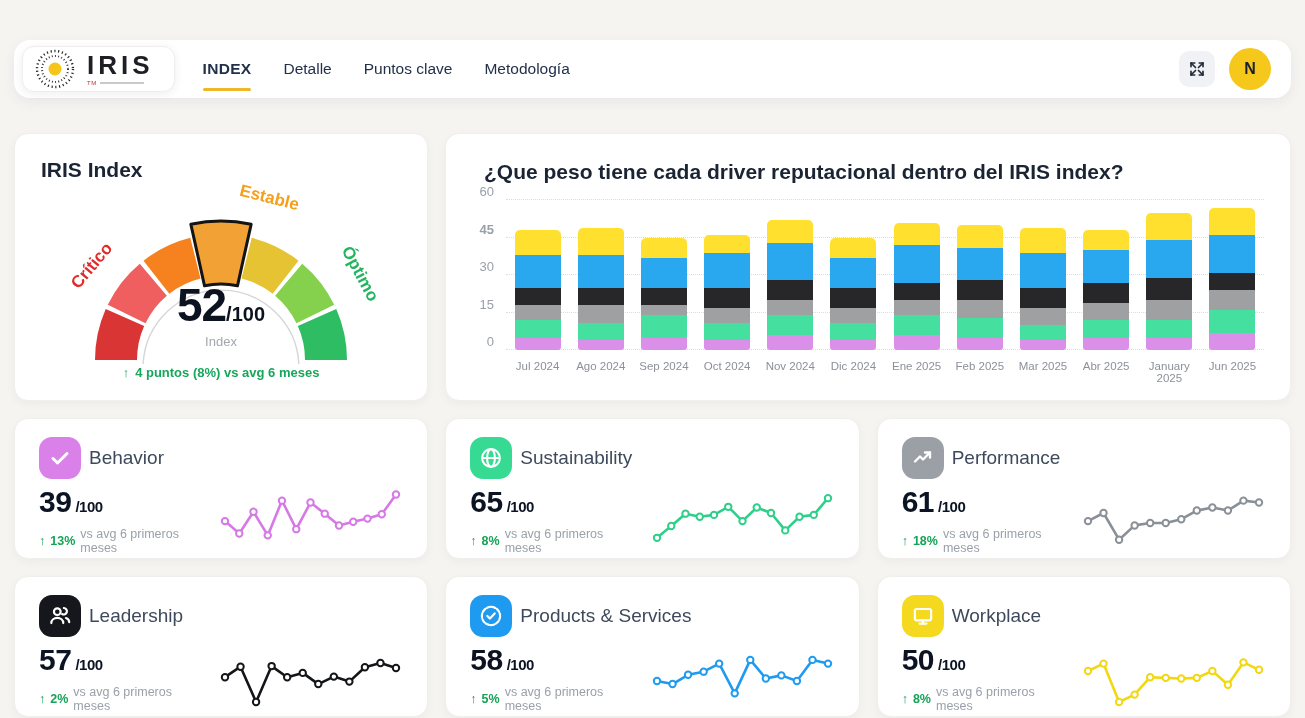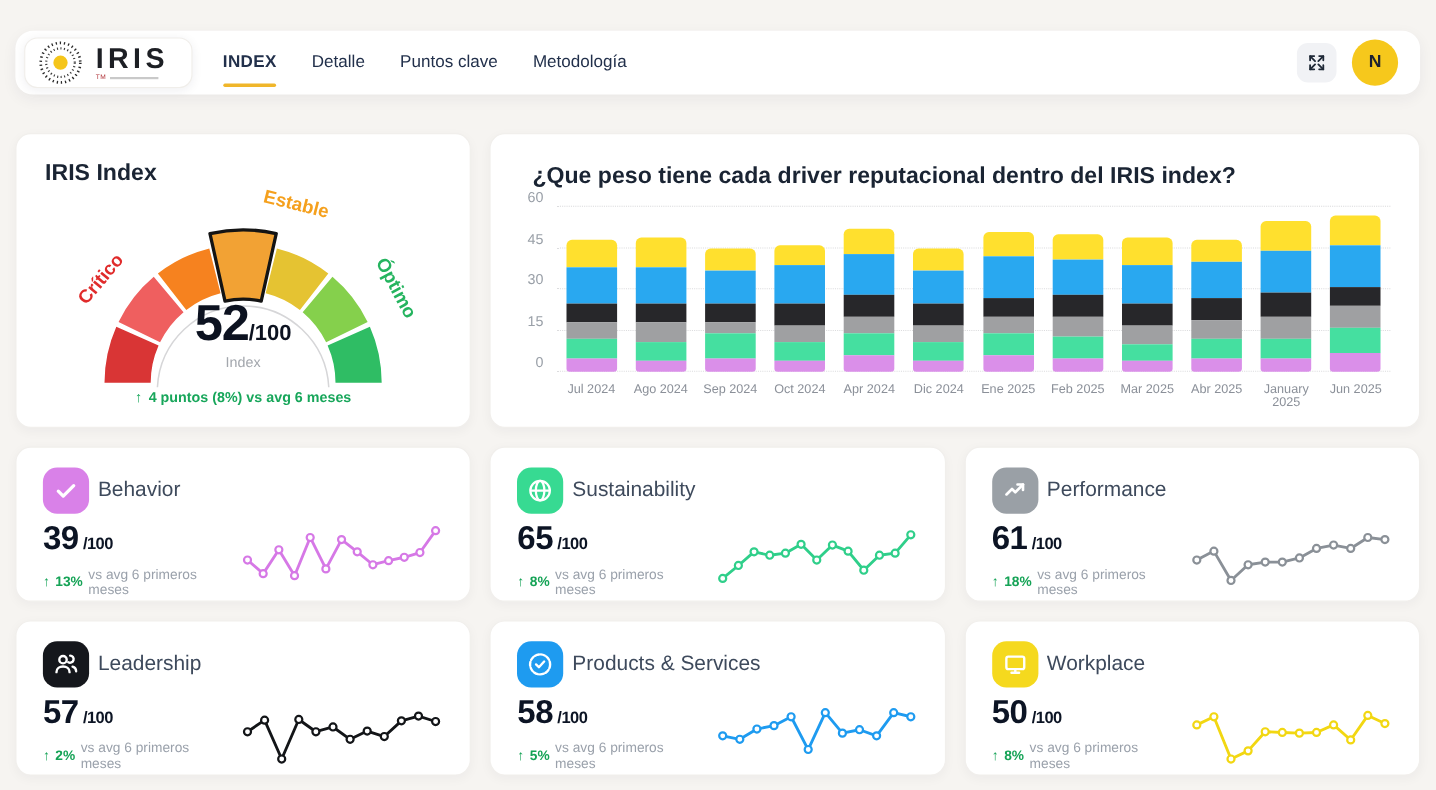--- a/index.html
+++ b/index.html
@@ -2,21 +2,21 @@
 <html><head>
 <meta charset="utf-8">
 <style>
   * { box-sizing: border-box; margin: 0; padding: 0; }
   html,body { width:1305px; height:718px; overflow:hidden; }
   body {
     background:#f6f4f1;
     font-family:"Liberation Sans", sans-serif;
     color:#1a2433;
   }
-  .page { padding:28px 14px 0 14px; }
+  .page { padding:40px 14px 0 14px; }
 
   
   .header {
     height:58px; background:#fff; border-radius:16px;
     box-shadow:0 4px 14px rgba(30,35,60,.06);
     display:flex; align-items:center; padding:0 20px 0 8px;
   }
   .logo-box {
     display:flex; align-items:center; gap:10px;
     background:#fff; border:1px solid #f0eeea; border-radius:12px;
@@ -178,21 +178,21 @@
       </div>
     </div>
 
     <div class="card bar-card">
       <div class="card-title">¿Que peso tiene cada driver reputacional dentro del IRIS index?</div>
       <div class="chart">
         <div class="yaxis" id="yaxis">
             <span class="ytick" style="bottom: -6px;">0</span>
             <span class="ytick" style="bottom: 31.5px;">15</span>
             <span class="ytick" style="bottom: 69px;">30</span>
-            <span class="ytick" style="bottom: 106.5px;">45</span>
+            <span class="ytick" style="bottom: 106.5px; font-weight: bold;">45</span>
             <span class="ytick" style="bottom: 144px;">60</span>
           </div>
         <div class="plotwrap">
           <div class="plotarea" id="plotarea">
             <div class="gridline" style="bottom: 0px;"></div>
               <div class="gridline" style="bottom: 37.5px;"></div>
               <div class="gridline" style="bottom: 75px;"></div>
               <div class="gridline" style="bottom: 112.5px;"></div>
               <div class="gridline" style="bottom: 150px;"></div>
               <div class="bars" id="bars">
@@ -316,21 +316,21 @@
                     <div class="bar-seg" style="height: 17.5px; background: rgb(218, 143, 233);"></div>
                   </div>
                 </div>
               </div>
           </div>
           <div class="xlabels" id="xlabels">
               <span class="xlabel">Jul 2024</span>
               <span class="xlabel">Ago 2024</span>
               <span class="xlabel">Sep 2024</span>
               <span class="xlabel">Oct 2024</span>
-              <span class="xlabel">Apr 2024</span>
+              <span class="xlabel">Nov 2024</span>
               <span class="xlabel">Dic 2024</span>
               <span class="xlabel">Ene 2025</span>
               <span class="xlabel">Feb 2025</span>
               <span class="xlabel">Mar 2025</span>
               <span class="xlabel">Abr 2025</span>
               <span class="xlabel">January 2025</span>
               <span class="xlabel">Jun 2025</span>
             </div>
         </div>
       </div>

